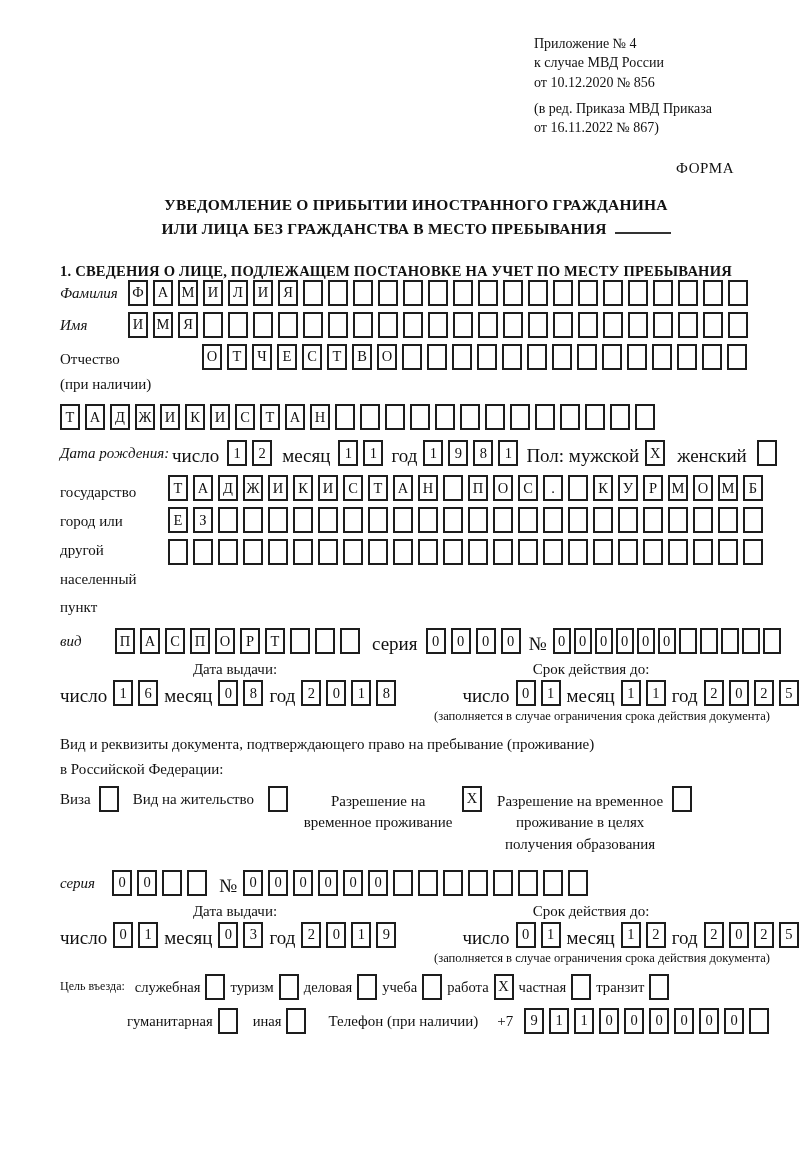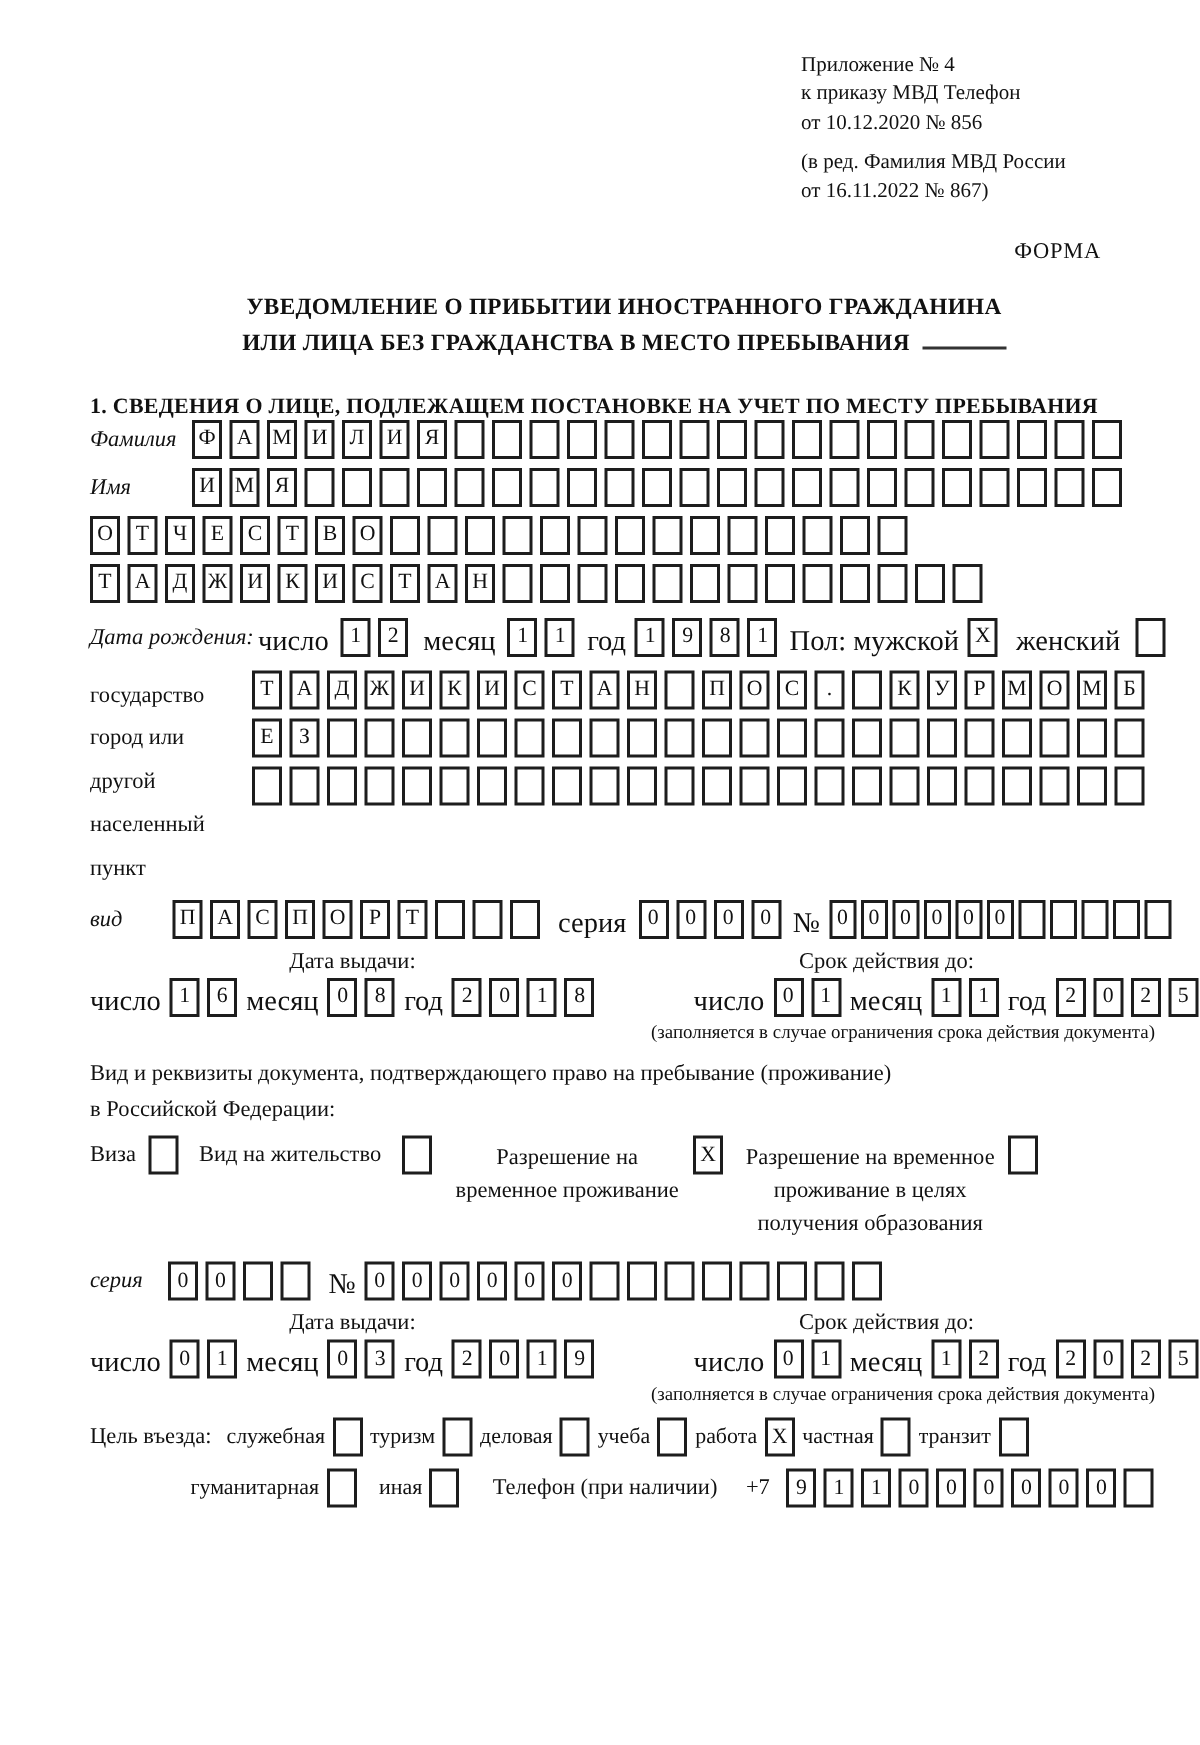--- a/index.html
+++ b/index.html
@@ -69,24 +69,24 @@
   .purp { display: flex; align-items: flex-start; margin-bottom: 8px; }
   .purp .ilbl { font-size: 14.6px; padding-left: 5px; padding-right: 5px; }
 </style>
 </head>
 <body>
 
 <div class="page">
 
   <div class="hdr">
     <div>Приложение № 4</div>
-    <div>к приказу МВД Телефон</div>
+    <div>к случае МВД России</div>
     <div>от 10.12.2020 № 856</div>
     <div class="sub">
-      <div>(в ред. Фамилия МВД России</div>
+      <div>(в ред. Приказа МВД Приказа</div>
       <div>от 16.11.2022 № 867)</div>
     </div>
   </div>
 
   <div class="forma">ФОРМА</div>
 
   <div class="title">
     <div>УВЕДОМЛЕНИЕ О ПРИБЫТИИ ИНОСТРАННОГО ГРАЖДАНИНА</div>
     <div><span>ИЛИ ЛИЦА БЕЗ ГРАЖДАНСТВА В МЕСТО ПРЕБЫВАНИЯ</span><span class="blank-line"></span></div>
   </div>
@@ -149,20 +149,24 @@
         <span class="cell"></span>
         <span class="cell"></span>
         <span class="cell"></span>
         <span class="cell"></span>
         <span class="cell"></span>
         <span class="cell"></span>
       </span>
   </div>
 
   <div class="row">
+    <span class="lblcol w142">
+      <div>Отчество</div>
+      <div>(при наличии)</div>
+    </span>
     <span class="cells">
         <span class="cell">О</span>
         <span class="cell">Т</span>
         <span class="cell">Ч</span>
         <span class="cell">Е</span>
         <span class="cell">С</span>
         <span class="cell">Т</span>
         <span class="cell">В</span>
         <span class="cell">О</span>
         <span class="cell"></span>
@@ -516,21 +520,21 @@
           <span class="cell">2</span>
           <span class="cell">0</span>
           <span class="cell">2</span>
           <span class="cell">5</span>
         </span>
     </span>
   </div>
   <div class="note">(заполняется в случае ограничения срока действия документа)</div>
 
   <div class="purp">
-    <span class="ilbl" style="padding-left:0;font-size:15px">Цель въезда:</span>
+    <span class="ilbl" style="padding-left:0;font-size:12px">Цель въезда:</span>
     <span class="opt">
         <span class="ilbl">служебная</span>
         <span class="cells">
           <span class="cell"></span>
         </span>
       </span>
     <span class="opt">
         <span class="ilbl">туризм</span>
         <span class="cells">
           <span class="cell"></span>

